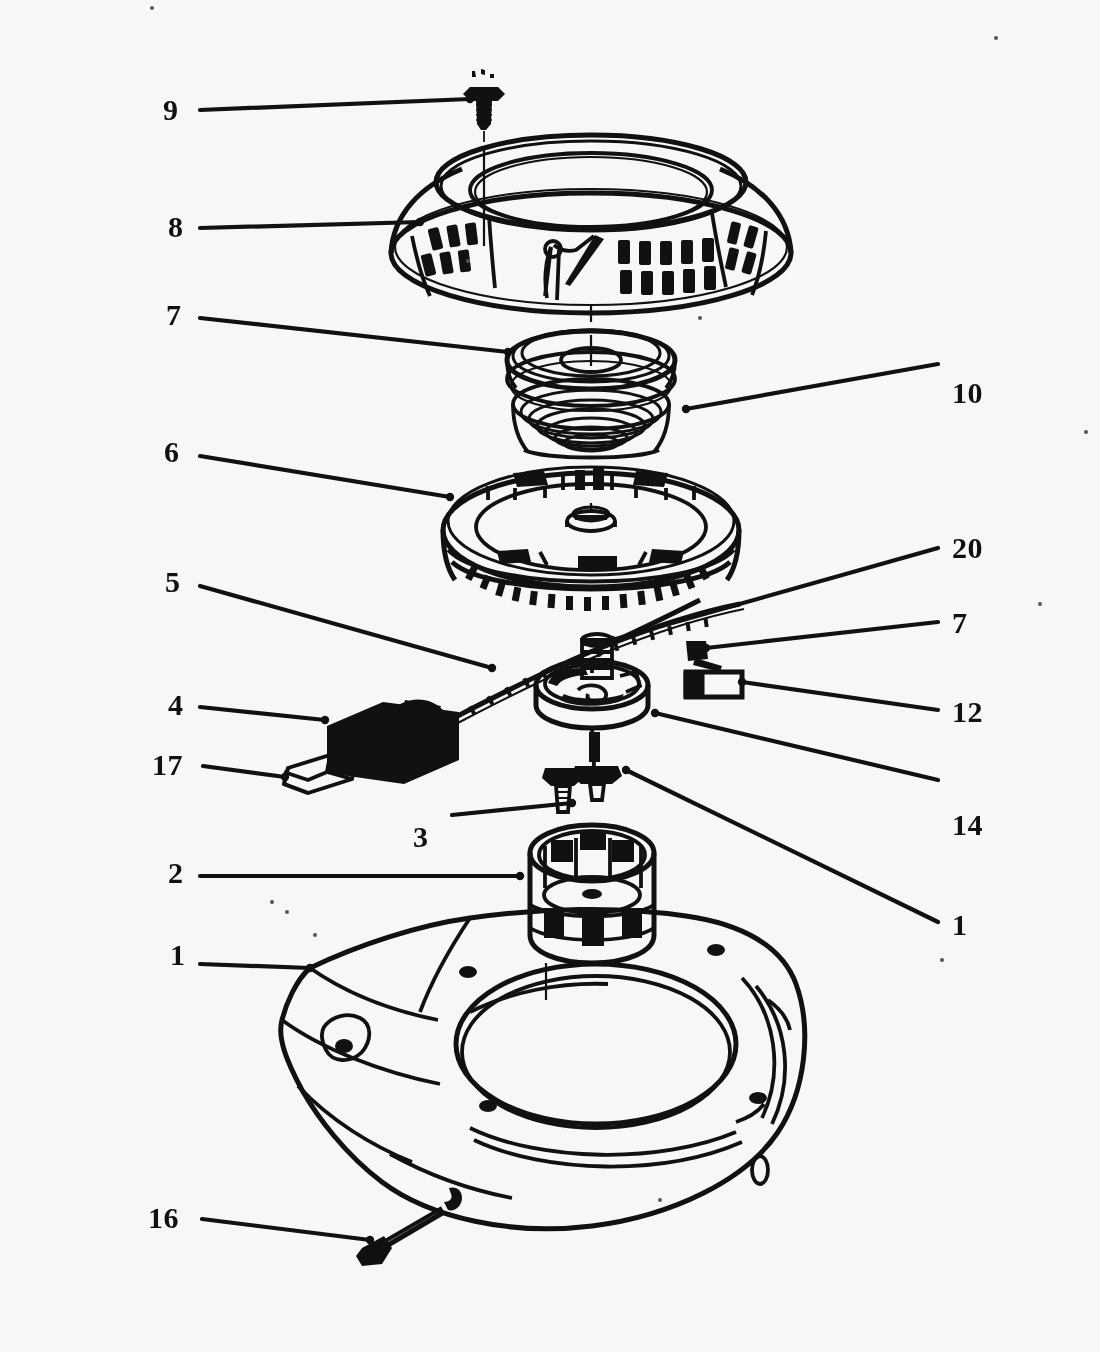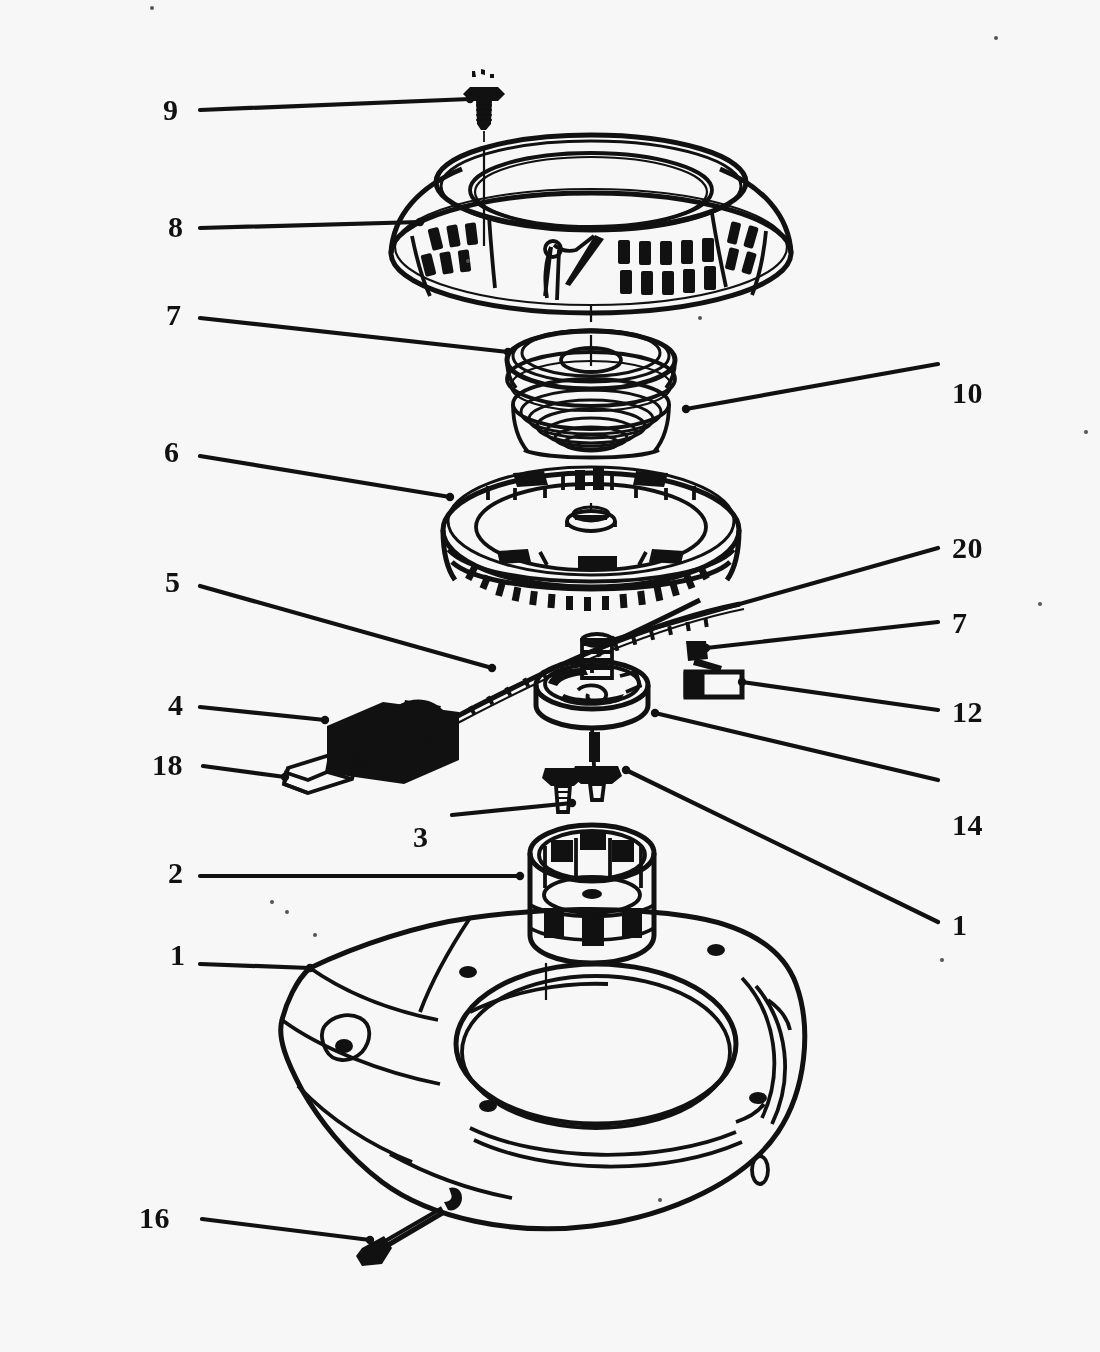--- a/index.html
+++ b/index.html
@@ -399,24 +399,24 @@
 
   </svg>
 
   <div id="callout-layer">
       <div class="callout-label" style="left: 163px; top: 95px;">9</div>
       <div class="callout-label" style="left: 168px; top: 212px;">8</div>
       <div class="callout-label" style="left: 166px; top: 300px;">7</div>
       <div class="callout-label" style="left: 164px; top: 437px;">6</div>
       <div class="callout-label" style="left: 165px; top: 567px;">5</div>
       <div class="callout-label" style="left: 168px; top: 690px;">4</div>
-      <div class="callout-label" style="left: 152px; top: 750px;">18</div>
+      <div class="callout-label" style="left: 152px; top: 750px;">17</div>
       <div class="callout-label" style="left: 168px; top: 858px;">2</div>
       <div class="callout-label" style="left: 170px; top: 940px;">1</div>
-      <div class="callout-label" style="left: 139px; top: 1203px;">16</div>
+      <div class="callout-label" style="left: 148px; top: 1203px;">16</div>
       <div class="callout-label" style="left: 413px; top: 822px;">3</div>
       <div class="callout-label" style="left: 952px; top: 352px; margin-top: 26px;">10</div>
       <div class="callout-label" style="left: 952px; top: 533px;">20</div>
       <div class="callout-label" style="left: 952px; top: 608px;">7</div>
       <div class="callout-label" style="left: 952px; top: 697px;">12</div>
       <div class="callout-label" style="left: 952px; top: 810px;">14</div>
       <div class="callout-label" style="left: 952px; top: 910px;">1</div>
     </div>
 
 </div>

